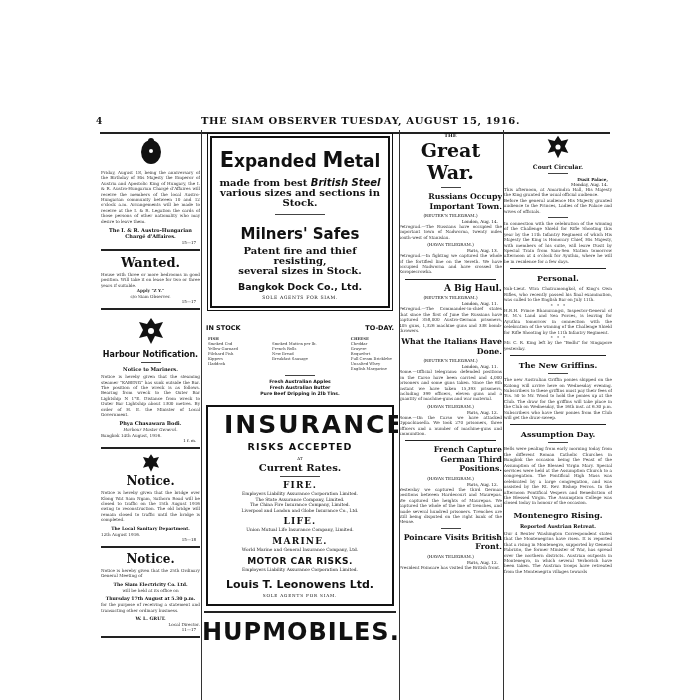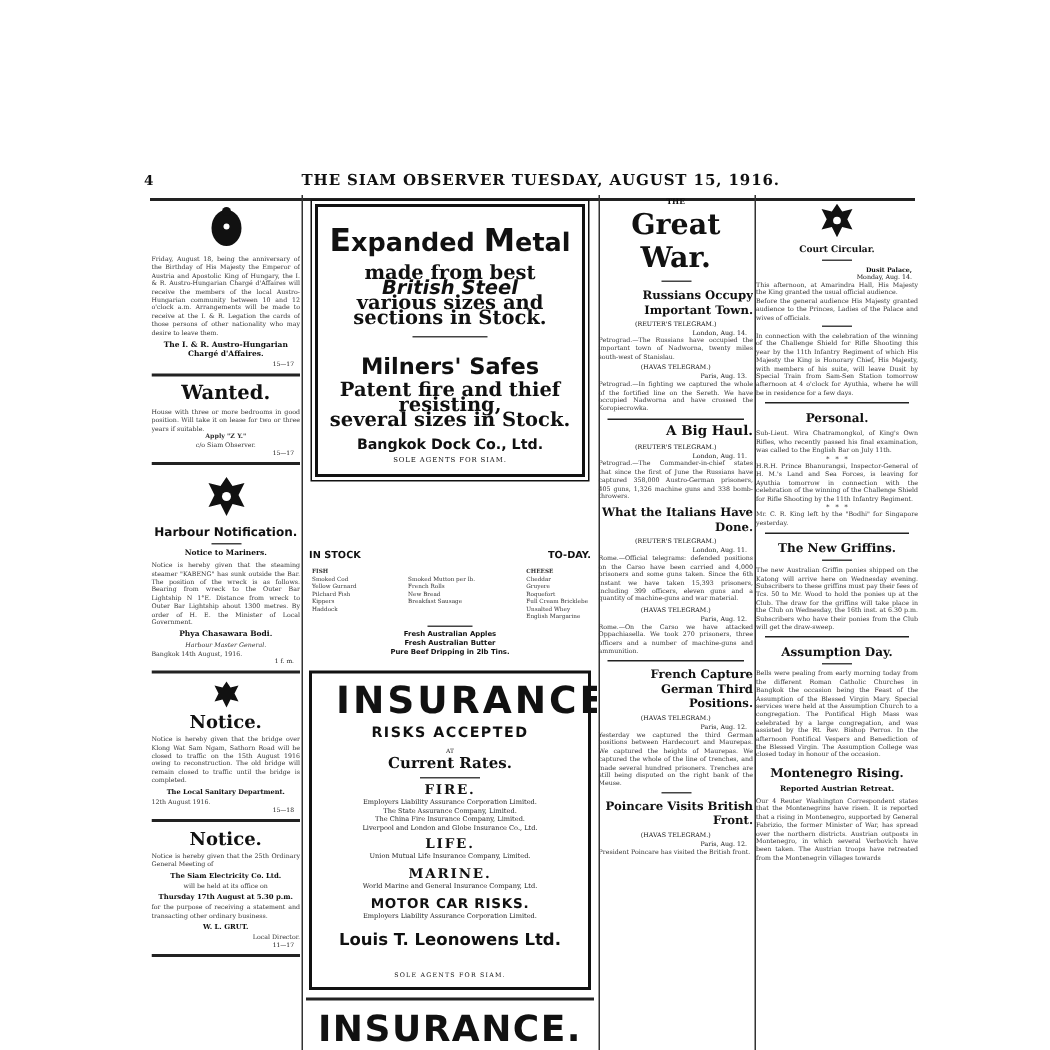--- a/index.html
+++ b/index.html
@@ -25,39 +25,39 @@
   .dash { width:20px; height:1px; background:#444; margin:3px auto; }
   .h-wanted { font-size:13px; font-weight:bold; text-align:center; margin:3px 0 2px; }
   .h-notice { font-size:12px; font-weight:bold; text-align:center; margin:1px 0 2px; }
   .h-harbour { font-size:8px; font-weight:bold; text-align:center; margin:2px 0; font-family:"DejaVu Sans", sans-serif; }
   .h-sub { font-size:5px; font-weight:bold; text-align:center; margin:2px 0; }
   .sig { font-size:5px; font-weight:bold; text-align:center; margin:3px 0 1px; }
   .ref { font-size:4px; text-align:right; margin-right:4px; }
   .ad-box { border:2px solid #111; outline:1px solid #111; outline-offset:2px; margin:6px 8px 0 8px; padding:6px 6px; text-align:center; }
   .ad-exp { font-size:17px; font-family:"DejaVu Sans", sans-serif; font-weight:bold; margin:4px 0 6px; }
   .ad-exp .cap { font-size:21px; }
-  .ad-line { font-size:13px; font-weight:bold; line-height:10px; font-family:"DejaVu Serif", serif; }
+  .ad-line { font-size:10px; font-weight:bold; line-height:10px; font-family:"DejaVu Serif", serif; }
   .ad-line i { font-family:"DejaVu Sans", sans-serif; font-style:italic; font-weight:bold; }
   .ad-milners { font-size:15px; font-weight:bold; margin:10px 0 3px; font-family:"DejaVu Sans", sans-serif; }
   .ad-bangkok { font-size:9.5px; font-weight:bold; font-family:"DejaVu Sans", sans-serif; margin:5px 0 3px; }
   .ad-sole { font-size:4.6px; letter-spacing:0.6px; }
   .bmc-row { display:flex; align-items:baseline; justify-content:space-between; margin:16px 4px 4px 4px; font-family:"DejaVu Sans", sans-serif; font-weight:bold; }
-  .bmc-small { font-size:6.5px;margin-top:32px; }
+  .bmc-small { font-size:6.5px; }
   .bmc-big { font-size:22px; letter-spacing:1px; }
   .bmc-lists { display:flex; justify-content:space-between; margin:4px 6px; font-size:3.8px; line-height:5px; color:#333; }
   .bmc-lists .head { font-weight:bold; }
   .bmc-foot { text-align:center; font-size:4.6px; font-weight:bold; line-height:6px; margin:3px 0; font-family:"DejaVu Sans", sans-serif; }
   .ins-box { border:2px solid #111; margin:8px 4px 0 4px; padding:4px 16px; text-align:center; }
   .ins-title { font-size:25px; font-weight:bold; letter-spacing:2px; font-family:"DejaVu Sans", sans-serif; line-height:28px; }
   .ins-risks { font-size:9.5px; font-weight:bold; letter-spacing:1px; font-family:"DejaVu Sans", sans-serif; margin:2px 0; }
   .ins-at { font-size:4px; margin:4px 0 0; }
   .ins-rates { font-size:10px; font-weight:bold; margin:1px 0 3px; }
   .ins-sec { font-size:9px; font-weight:bold; letter-spacing:1.2px; margin:3px 0 1px; }
   .ins-co { font-size:4.4px; line-height:5.6px; color:#222; }
-  .ins-louis { font-size:11px; font-weight:bold; font-family:"DejaVu Sans", sans-serif; margin:6px 0 14px; }
+  .ins-louis { font-size:11px; font-weight:bold; font-family:"DejaVu Sans", sans-serif; margin:6px 0 2px; }
   .ins-sole { font-size:4.2px; letter-spacing:0.8px; margin-bottom:2px; }
   .hupmob { font-size:24px; font-weight:bold; letter-spacing:1px; text-align:center; font-family:"DejaVu Sans", sans-serif; margin-top:6px; line-height:26px; }
   .gw-the { font-size:5px; font-weight:bold; text-align:center; margin-top:2px; }
   .gw-title { font-size:19px; text-align:center; font-family:"DejaVu Serif", serif; margin:1px 0 4px; font-weight:bold; }
   .head3 { font-size:7.8px; font-weight:bold; text-align:right; line-height:9.5px; margin:4px 0 2px; }
   .telegram { font-size:4.2px; text-align:center; margin:2px 0 1px; }
   .dateline { font-size:4.2px; text-align:right; margin-right:4px; }
   .court-title { font-size:6px; font-weight:bold; text-align:center; margin:3px 0 2px; }
   .head4 { font-size:8px; font-weight:bold; text-align:center; margin:4px 0 3px; }
   .head4s { font-size:5px; font-weight:bold; text-align:center; margin:2px 0; }
@@ -211,21 +211,21 @@
       <div class="ins-sec">LIFE.</div>
       <div class="ins-co">Union Mutual Life Insurance Company, Limited.</div>
       <div class="ins-sec">MARINE.</div>
       <div class="ins-co">World Marine and General Insurance Company, Ltd.</div>
       <div class="ins-sec" style="font-family:'DejaVu Sans',sans-serif;letter-spacing:0.5px">MOTOR CAR RISKS.</div>
       <div class="ins-co">Employers Liability Assurance Corporation Limited.</div>
       <div class="ins-louis">Louis T. Leonowens Ltd.</div>
       <div class="ins-sole">SOLE AGENTS FOR SIAM.</div>
     </div>
     <div class="hr-thick" style="margin:5px 2px 0"></div>
-    <div class="hupmob">INSURANCE.</div>
+    <div class="hupmob">HUPMOBILES.</div>
   </div>
   <div class="col-rule" style="left:303px"></div>
 
   <div class="col c3">
     <div class="gw-the">THE</div>
     <div class="gw-title">Great War.</div>
     <div class="dash"></div>
 
     <div>
       <div class="head3">Russians Occupy Important Town.</div>

